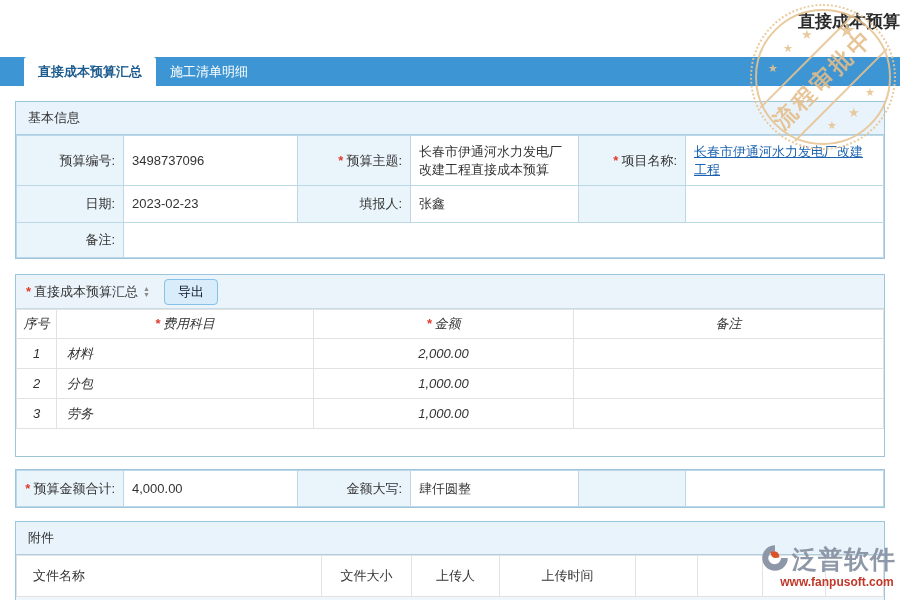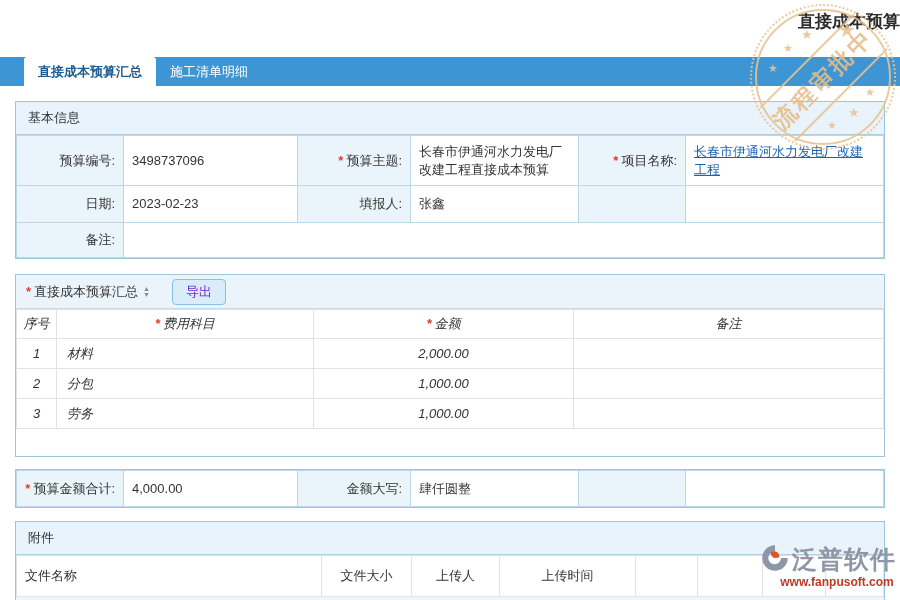--- a/index.html
+++ b/index.html
@@ -43,21 +43,21 @@
   .toolbar{
     background:#ebf4fb;border-bottom:1px solid #c7dce9;
     display:flex;align-items:center;padding:4px 10px;height:25px;
   }
   .toolbar-label{color:#333;}
   .sort-icon{
     display:inline-flex;flex-direction:column;margin-left:5px;cursor:pointer;
     font-size:7px;line-height:6px;color:#8a8a8a;
   }
   .btn-export{
-    margin-left:22px;background:#d9ecf9;border:1px solid #85c1e9;color:#6d28d9;
+    margin-left:14px;background:#d9ecf9;border:1px solid #85c1e9;color:#0f172a;
     border-radius:4px;padding:3px 13px;font-size:13px;cursor:pointer;
   }
   .grid-table td{border:1px solid #e2e2e2;padding:5px 6px;background:#fff;font-style:italic;}
   .grid-table .hdr td{text-align:center;padding:5px 4px;}
   .grid-table .c{text-align:center;}
   .grid-table .l{text-align:left;padding-left:10px;}
   .grid-filler{height:27px;background:#fff;}
   
   .attach-table td{border:1px solid #e2e2e2;background:#fff;padding:11px 8px;}
   .attach-filler{height:25px;background:#eef5fb;}
@@ -216,21 +216,21 @@
           <col style="width:90px">
           <col style="width:88px">
           <col style="width:136px">
           <col style="width:62px">
           <col style="width:65px">
           <col style="width:63px">
           <col>
         </colgroup>
       <tbody>
           <tr style="height:39px">
-        <td style="padding-left:8px">文件名称</td>
+        <td style="padding-left:16px">文件名称</td>
         <td class="c" style="text-align:center">文件大小</td>
         <td style="text-align:center">上传人</td>
         <td style="text-align:center">上传时间</td>
         <td></td>
         <td></td>
         <td></td>
         <td></td>
       </tr>
     </tbody>
       </table>

